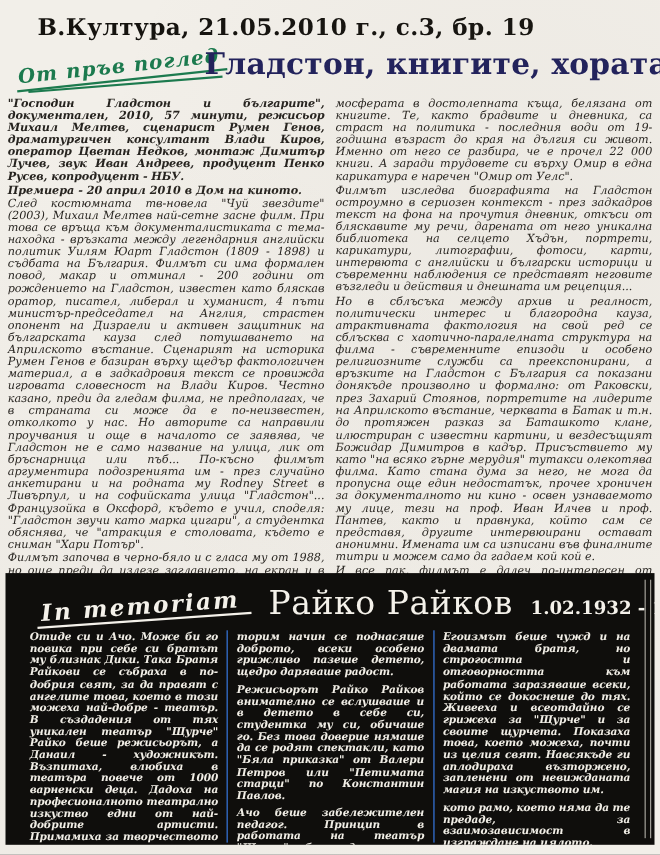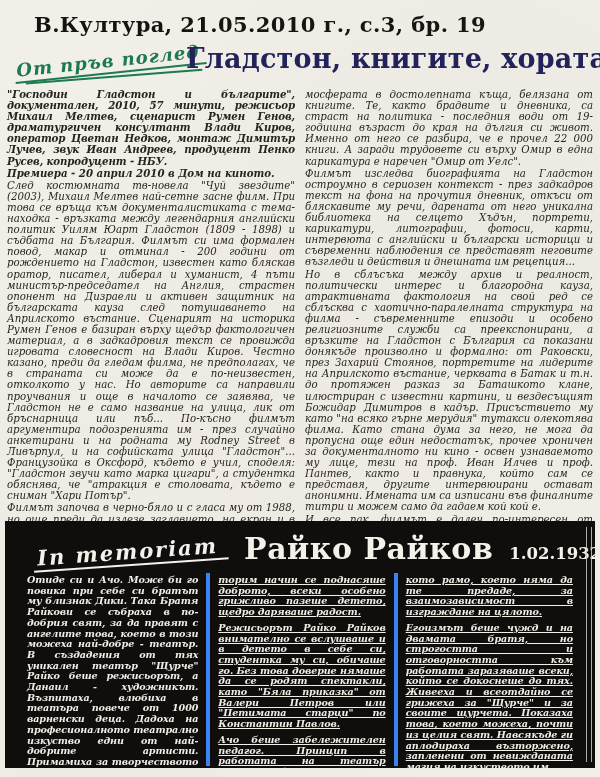--- a/index.html
+++ b/index.html
@@ -57,29 +57,29 @@
   .memoriam::after{ 
     content:""; position:absolute; top:6px; bottom:6px; right:3px; width:4px;
     border-left:1px solid #cfccc4; border-right:1px solid #cfccc4; opacity:.85;
   }
   .mem-banner{ display:flex; align-items:baseline; gap:16px; height:44px; padding-top:4px; }
   .mem-rubric{
     font-style:italic; font-weight:bold; font-size:21px; letter-spacing:2px;
     transform:rotate(-4deg); border-bottom:2.5px solid #f4f1ea;
     padding:0 10px 0 4px; margin-left:14px; white-space:nowrap;
   }
-  .mem-name{ font-weight:bold; font-size:30px; letter-spacing:.5px; white-space:nowrap; }
+  .mem-name{ font-weight:normal; font-size:30px; letter-spacing:.5px; white-space:nowrap; }
   .mem-dates{ font-weight:bold; font-size:16.5px; white-space:nowrap; }
   .mem-cols{ display:flex; height:193px; margin-top:2px; }
   .mcol{
     width:33.33%; padding:2px 8px 0 8px; text-align:justify;
     font-style:italic; font-weight:bold; font-size:9.6px; line-height:10.7px;
     letter-spacing:-.1px; color:#f1eee6;
   }
-  .mcol + .mcol{ border-left:4px solid #3b82f6;text-decoration:underline; }
+  .mcol + .mcol{ border-left:1px solid #3b82f6; }
   .mcol p{ margin-bottom:5px; }
 </style>
 </head>
 <body>
 
 <div class="page">
 
   <div class="masthead">В.Култура, 21.05.2010 г., с.3, бр. 19</div>
 
   <div class="title-row">
@@ -113,20 +113,20 @@
     <div class="mem-cols">
       <div class="mcol">
         <p>Отиде си и Ачо. Може би го повика при себе си братът му близнак Дики. Така Братя Райкови се събраха в по-добрия свят, за да правят с ангелите това, което в този можеха най-добре - театър. В създадения от тях уникален театър "Щурче" Райко беше режисьорът, а Данаил - художникът. Възпитаха, влюбиха в театъра повече от 1000 варненски деца. Дадоха на професионалното театрално изкуство едни от най-добрите артисти. Примамиха за творчеството за деца автори като Валери Петров и Константин Павлов. Спектаклите им бяха невиждано красиви. Във всеки от тях по непов-</p>
       </div>
       <div class="mcol">
         <p>торим начин се поднасяше доброто, всеки особено грижливо пазеше детето, щедро даряваше радост.</p>
         <p>Режисьорът Райко Райков внимателно се вслушваше и в детето в себе си, студентка му си, обичаше го. Без това доверие нямаше да се родят спектакли, като "Бяла приказка" от Валери Петров или "Петимата старци" по Константин Павлов.</p>
         <p>Ачо беше забележителен педагог. Принцип в работата на театър "Щурче" бе воденето на куклата от няколко души. Така се създаваше усещане за общност, за доверие в партньора до теб, за приятелс-</p>
       </div>
       <div class="mcol">
+        <p>Егоизмът беше чужд и на двамата братя, но строгостта и отговорността към работата заразяваше всеки, който се докоснеше до тях. Живееха и всеотдайно се грижеха за "Щурче" и за своите щурчета. Показаха това, което можеха, почти из целия свят. Навсякъде ги аплодираха възторжено, запленени от невижданата магия на изкуството им.</p>
         <p>кото рамо, което няма да те предаде, за взаимозависимост в изграждане на цялото.</p>
-        <p>Егоизмът беше чужд и на двамата братя, но строгостта и отговорността към работата заразяваше всеки, който се докоснеше до тях. Живееха и всеотдайно се грижеха за "Щурче" и за своите щурчета. Показаха това, което можеха, почти из целия свят. Навсякъде ги аплодираха възторжено, запленени от невижданата магия на изкуството им.</p>
 
       </div>
     </div>
   </div>
 
 </div>
 
 </body></html>

